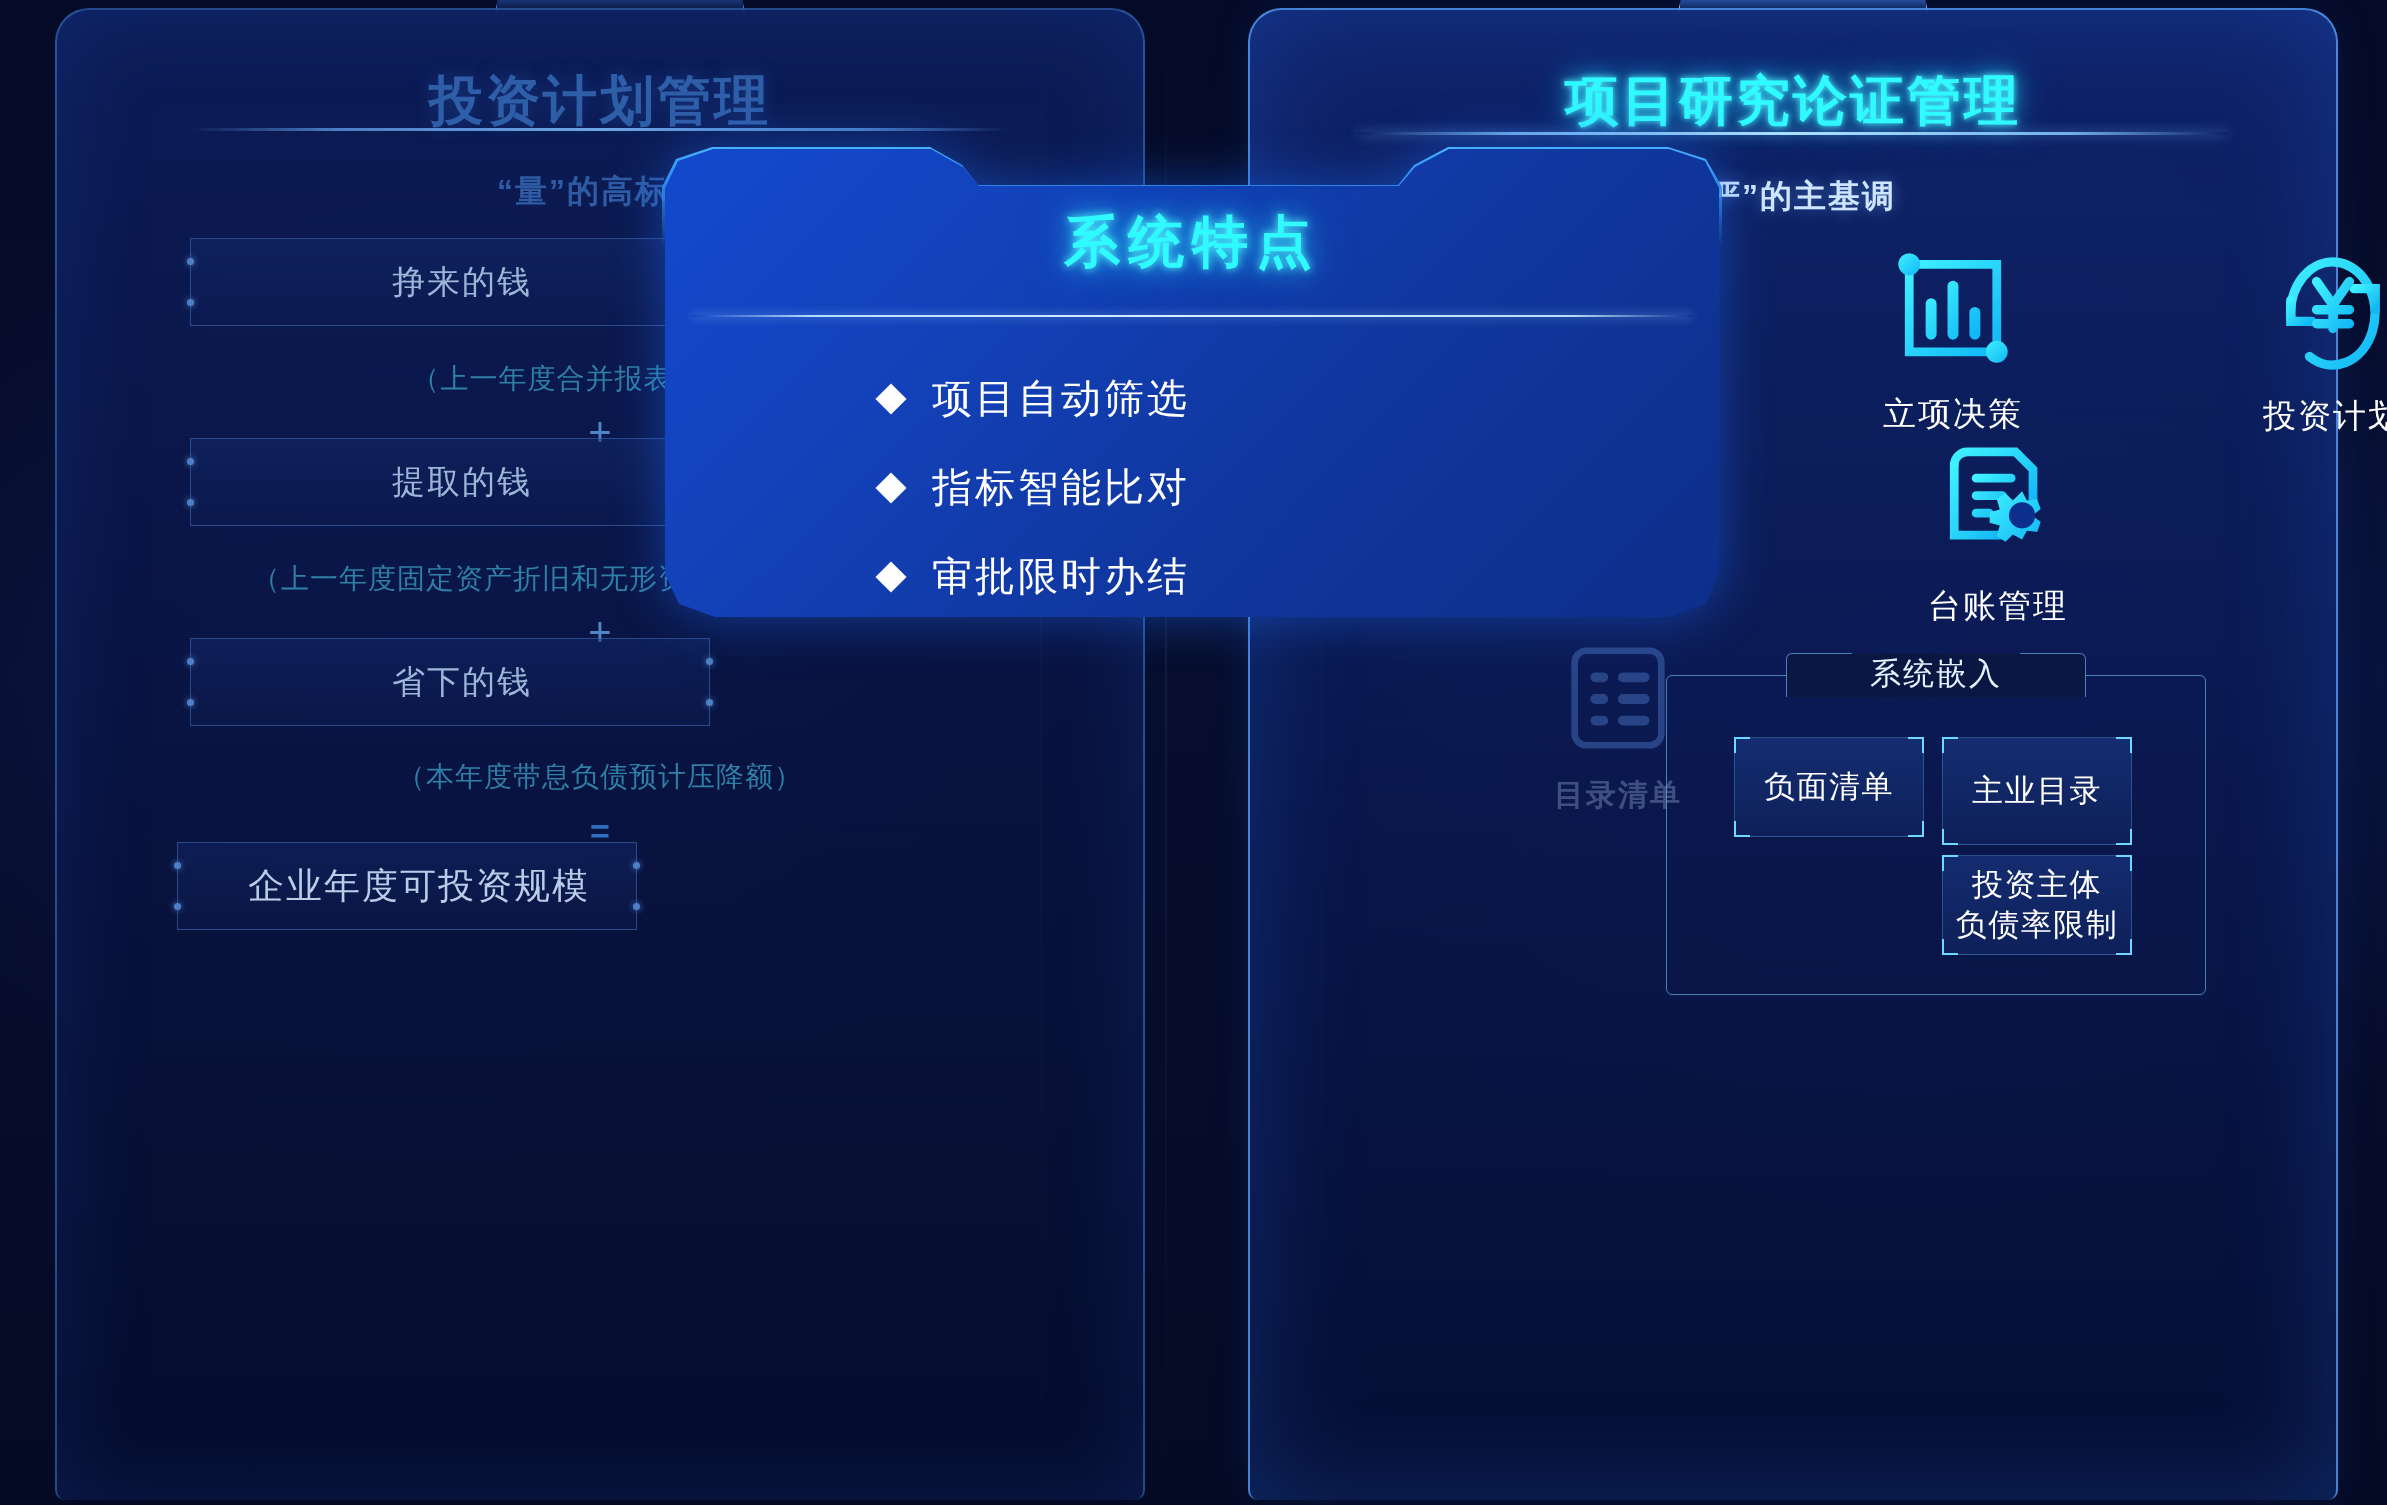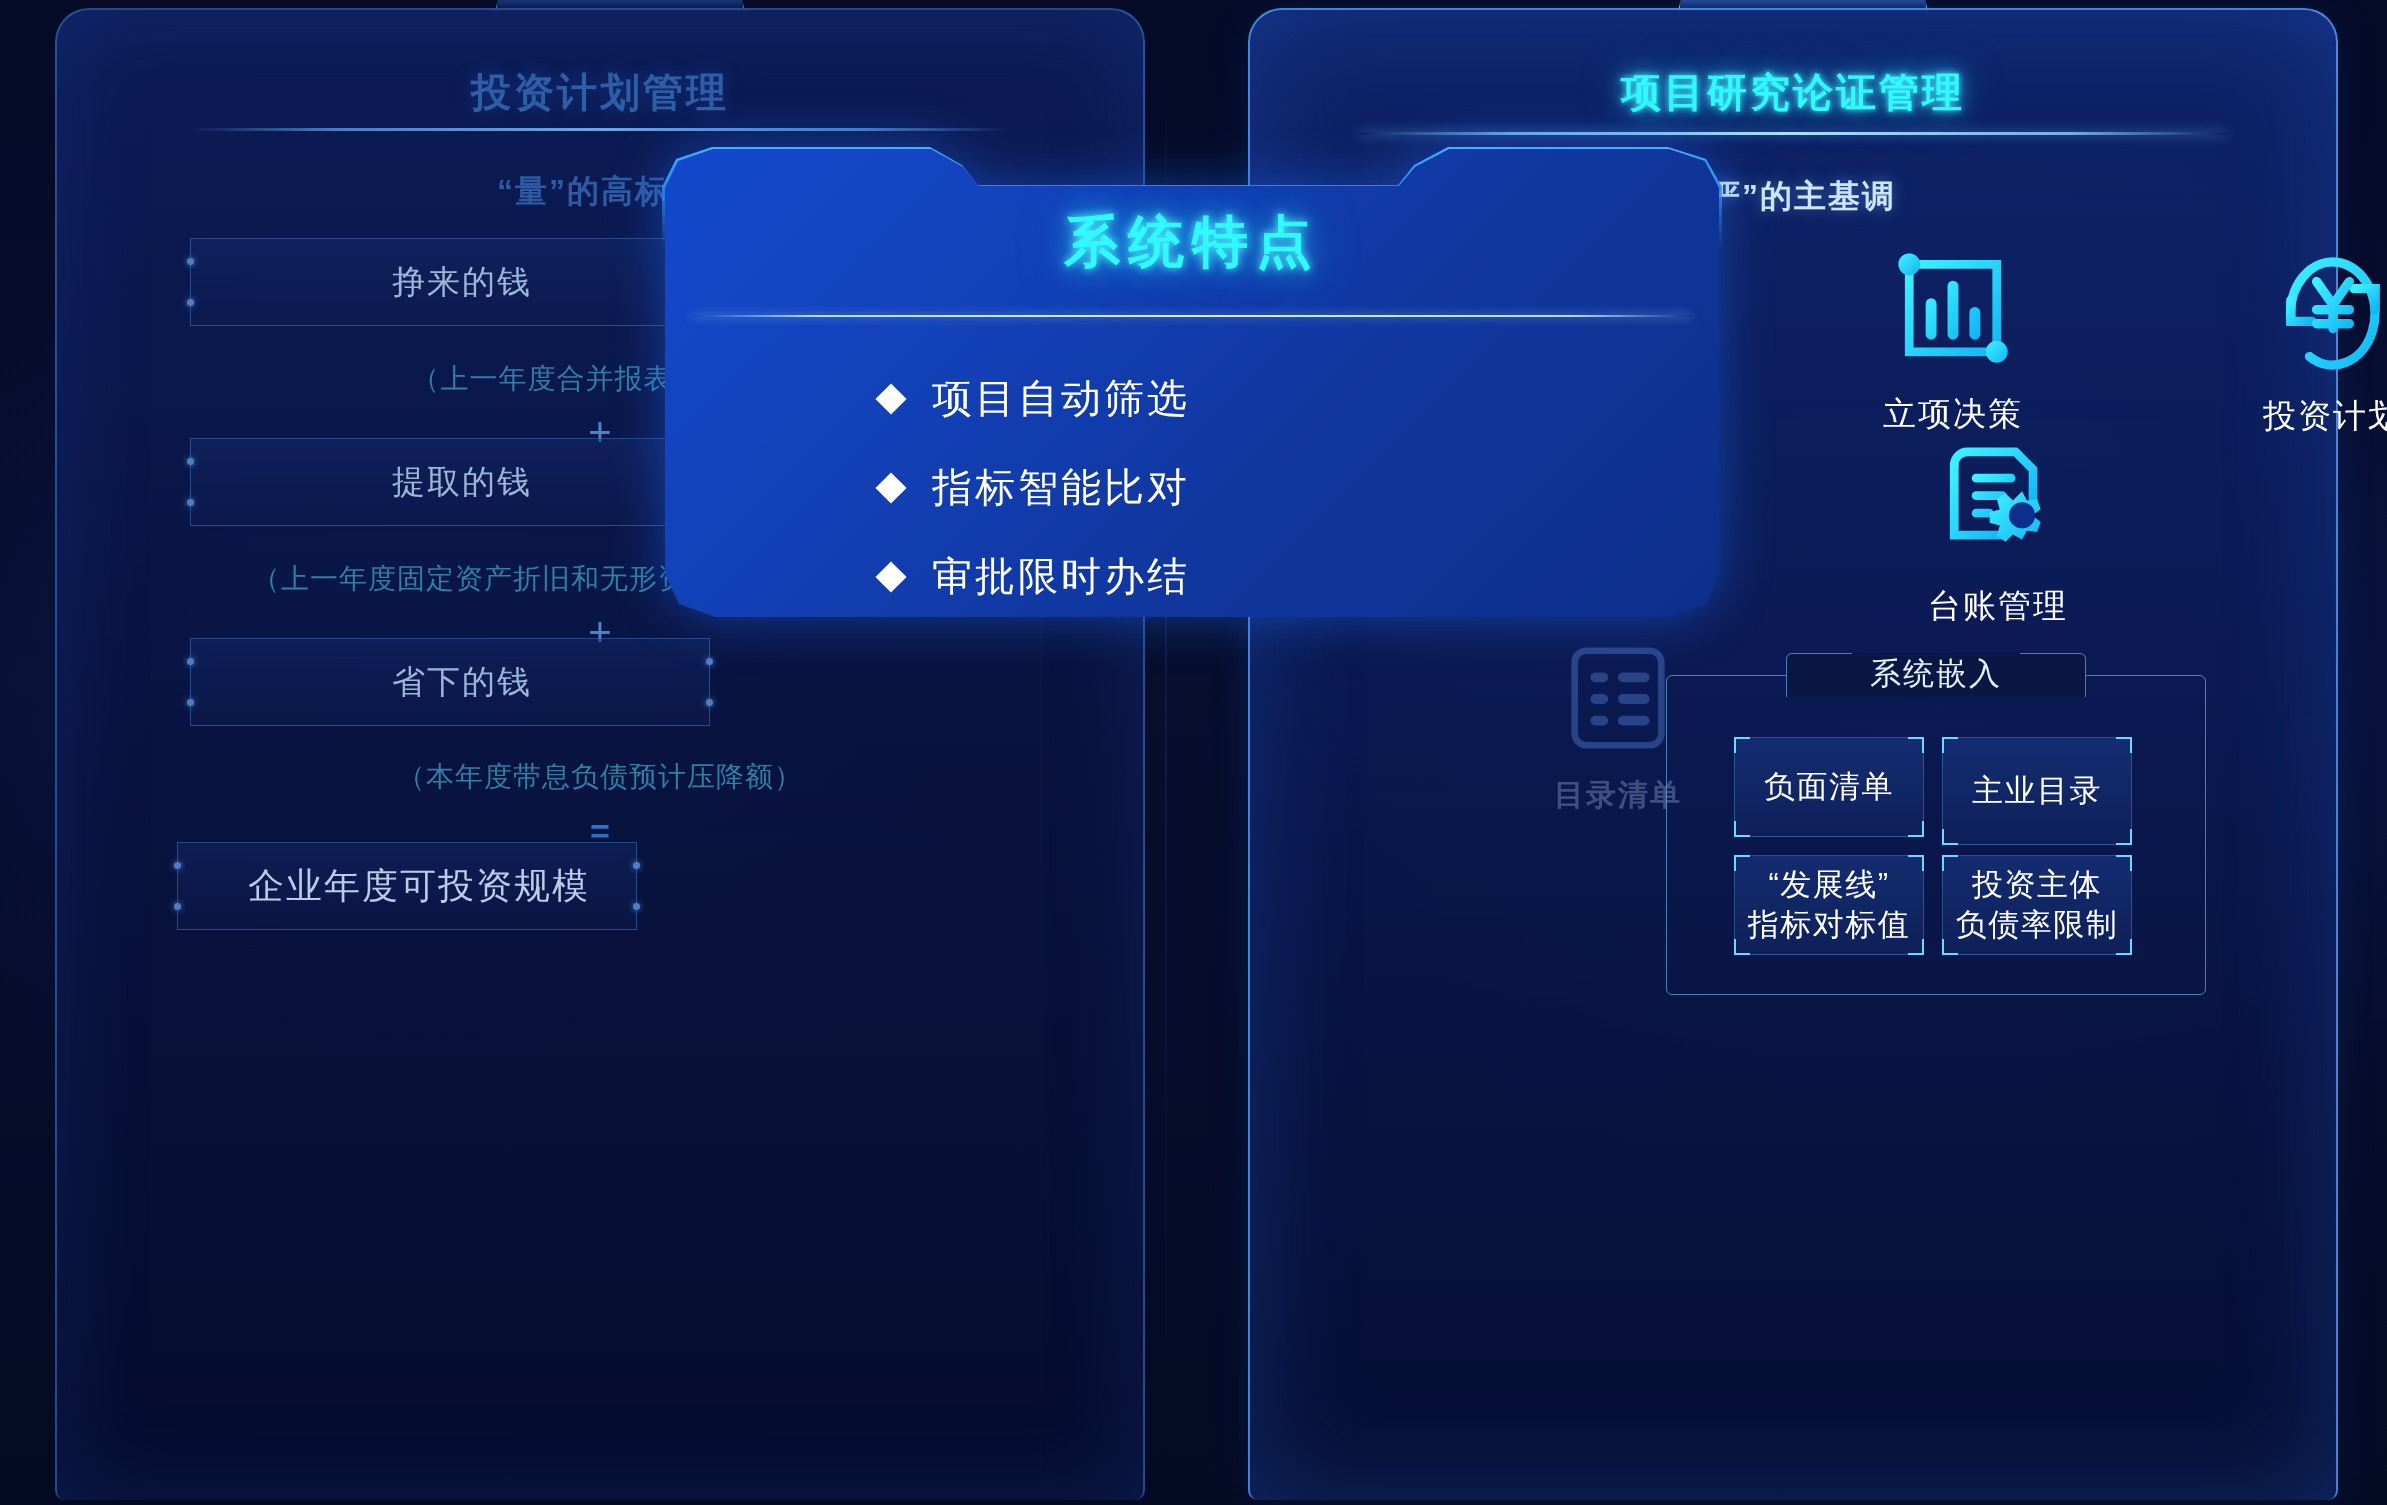--- a/index.html
+++ b/index.html
@@ -47,21 +47,21 @@
     border-bottom: none;
     clip-path: polygon(3% 0, 97% 0, 100% 100%, 0% 100%);
   }
   .panel-right .panel-notch {
     background: linear-gradient(180deg, rgba(120,180,255,.98) 0%, rgba(56,118,226,.70) 55%, rgba(24,58,140,.28) 100%);
     border-color: rgba(150,205,255,.9);
   }
 
   .panel-title {
     position: absolute; left: 0; right: 0; text-align: center;
-    font-size: 40px; font-weight: bold; letter-spacing: 3px;
+    font-size: 54px; font-weight: bold; letter-spacing: 3px;
   }
   .title-dim { color: #2f5ea8; text-shadow: 0 0 18px rgba(40,90,180,.45); }
   .title-bright { color: #2ffaff; text-shadow: 0 0 6px #4ff6ff, 0 0 20px rgba(40,220,255,.85), 0 0 42px rgba(30,180,255,.55); }
 
   .title-rule {
     position: absolute; height: 3px;
     background: linear-gradient(90deg, rgba(70,130,220,0) 0%, rgba(96,160,235,.75) 18%, rgba(120,180,245,.9) 50%, rgba(96,160,235,.75) 82%, rgba(70,130,220,0) 100%);
   }
   .title-rule.bright {
     background: linear-gradient(90deg, rgba(90,170,255,0) 0%, rgba(130,200,255,.85) 18%, rgba(170,225,255,1) 50%, rgba(130,200,255,.85) 82%, rgba(90,170,255,0) 100%);
@@ -338,28 +338,20 @@
       </div>
 
       <div class="chip" style="left:276px; top:62px; width:190px; height:108px;">
         <i class="c tl"></i>
         <i class="c tr"></i>
         <i class="c bl"></i>
         <i class="c br"></i>
         <span>主业目录</span>
       </div>
 
-      <div class="chip" style="left:68px; top:180px; width:190px; height:100px; white-space:pre-line;">
-        <i class="c tl"></i>
-        <i class="c tr"></i>
-        <i class="c bl"></i>
-        <i class="c br"></i>
-        <span style="white-space:pre-line;">“发展线”
-指标对标值</span>
-      </div>
 
       <div class="chip" style="left:276px; top:180px; width:190px; height:100px; white-space:pre-line;">
         <i class="c tl"></i>
         <i class="c tr"></i>
         <i class="c bl"></i>
         <i class="c br"></i>
         <span style="white-space:pre-line;">投资主体
 负债率限制</span>
       </div>
     </div>

